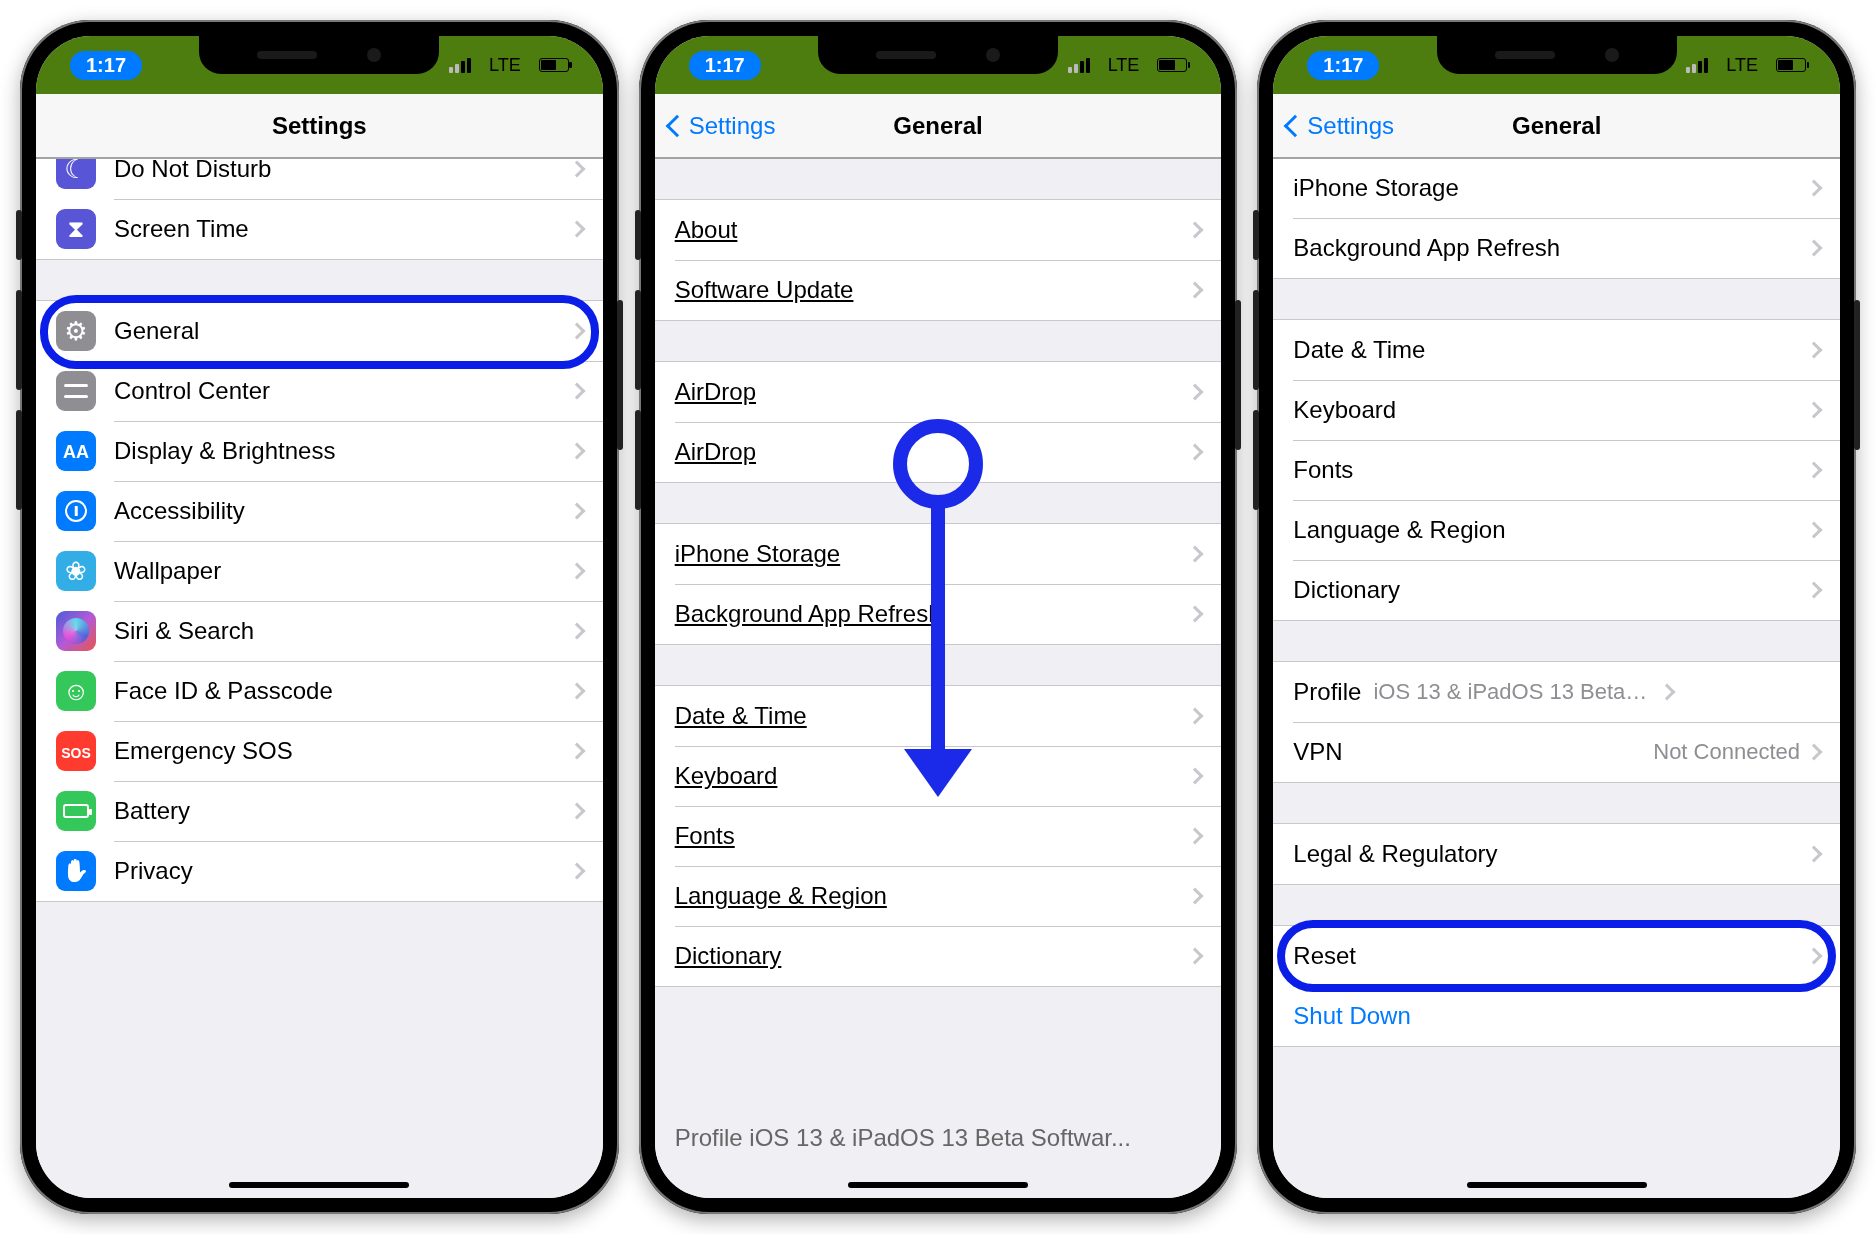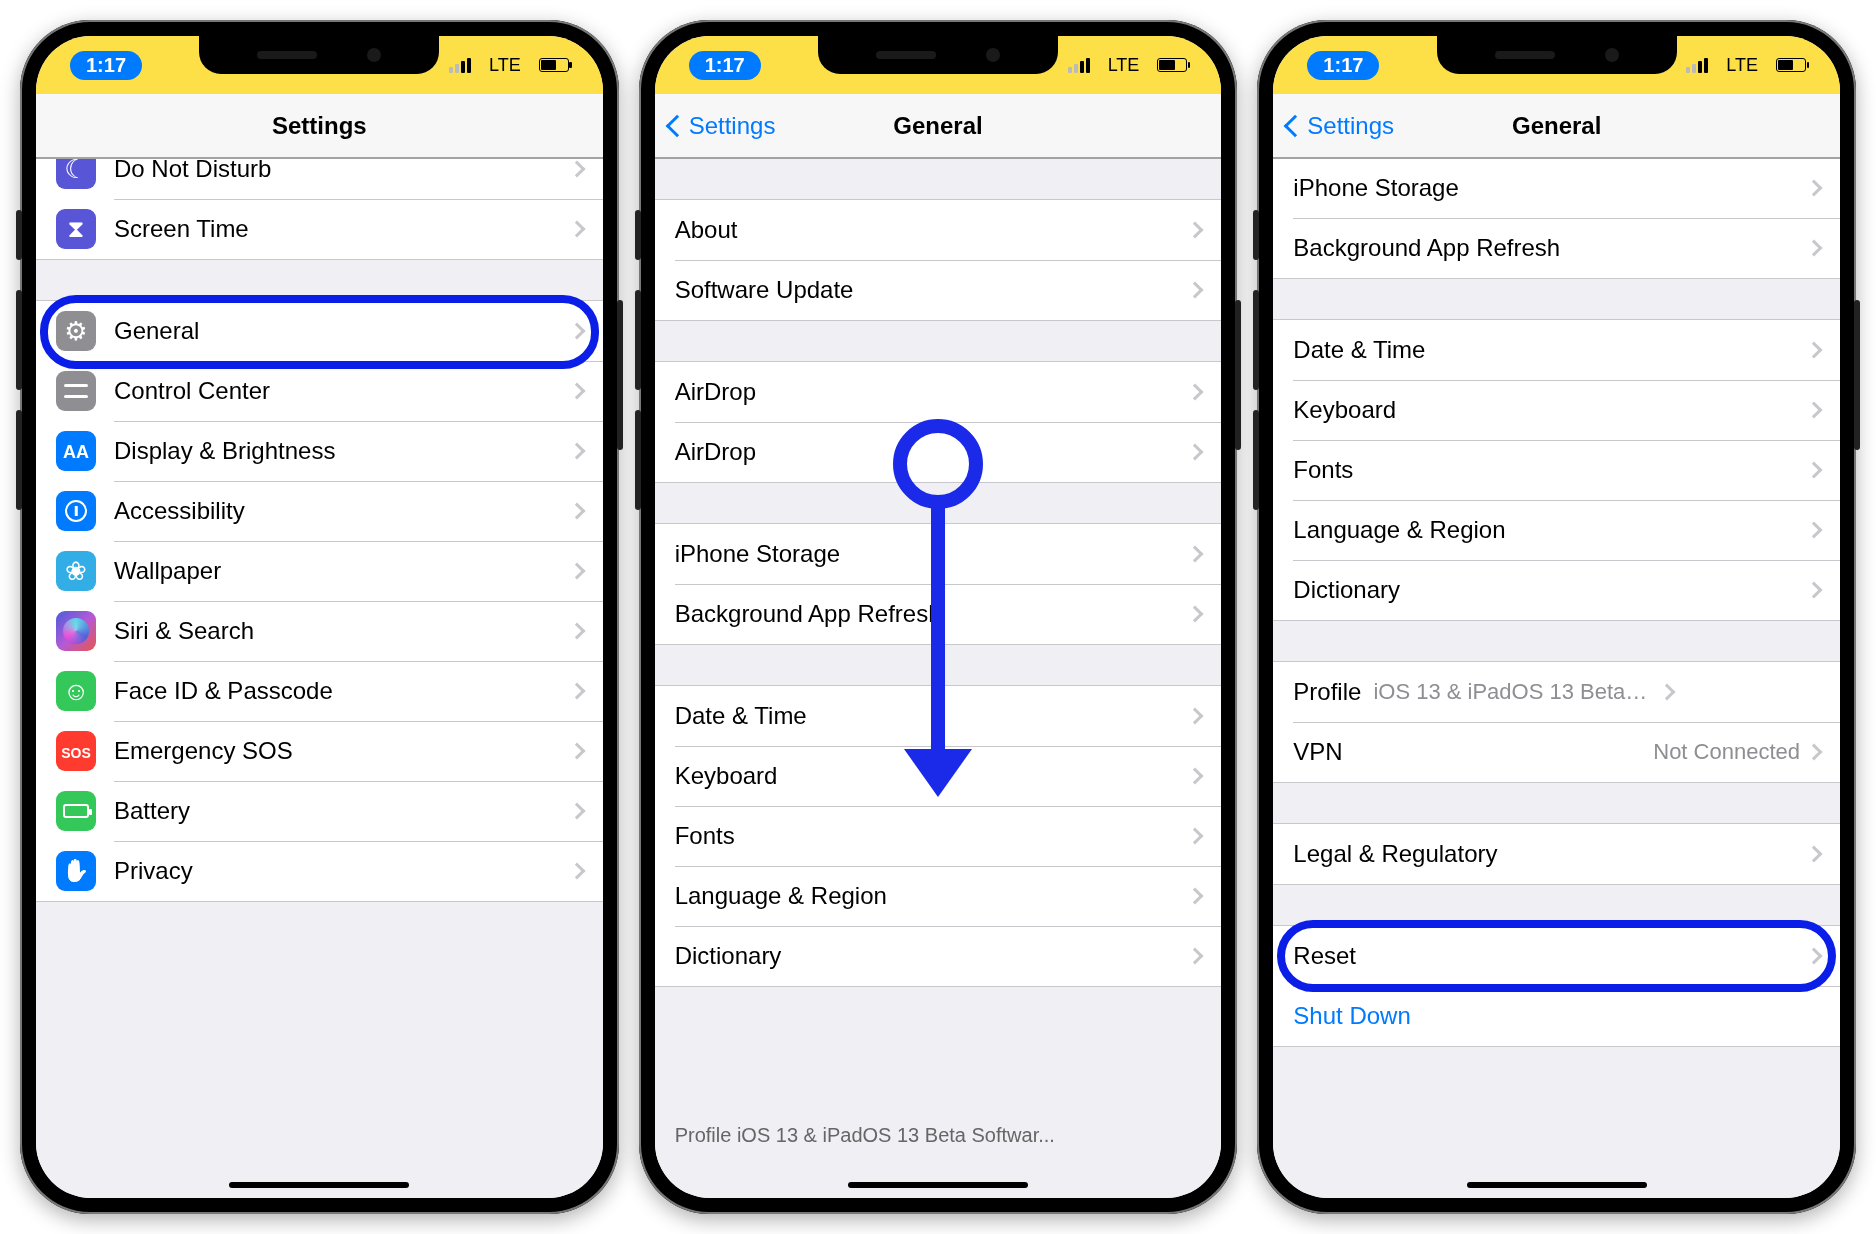--- a/index.html
+++ b/index.html
@@ -51,21 +51,21 @@
   .notch::before { content:""; width:60px; height:8px; background:#1a1a1a; border-radius:4px;}
   .notch::after { content:""; width:14px; height:14px; background:#1a1a1a; border-radius:50%;}
   .status-bar {
     height: 58px;
     display: flex;
     justify-content: space-between;
     align-items: center;
     padding: 0 34px 0 34px;
     font-size: 20px;
     font-weight: 600;
-    background: #fde047;
+    background: #4d7c0f;
     flex-shrink:0;
   }
   .time-pill {
     background: #007aff;
     color: #fff;
     padding: 3px 16px;
     border-radius: 20px;
     font-size: 20px;
     font-weight: 600;
   }
@@ -181,21 +181,21 @@
   .aa::before{content:"AA";font-size:18px;font-weight:700;}
   .person{width:22px;height:22px;border:2.5px solid #fff;border-radius:50%;position:relative;}
   .person::after{content:"";position:absolute;width:2.5px;height:10px;background:#fff;left:50%;top:50%;transform:translate(-50%,-50%);}
   .flower::before{content:"❀";font-size:26px;}
   .siri-orb{width:26px;height:26px;border-radius:50%;background:radial-gradient(circle,#fff3,#fff0 70%),conic-gradient(#5ad8e8,#4a5dd8,#e84ad8,#5ad8e8);}
   .face::before{content:"☺";font-size:26px;}
   .sos::before{content:"SOS";font-size:14px;font-weight:700;}
   .batt-ic{width:26px;height:14px;border:2px solid #fff;border-radius:3px;position:relative;}
   .batt-ic::after{content:"";position:absolute;right:-5px;top:3px;width:3px;height:6px;background:#fff;border-radius:1px;}
   .hand::before{content:"✋";font-size:22px;filter:grayscale(1) brightness(5);}
-  .cutoff-fade{position:absolute;left:0;right:0;bottom:44px;height:30px;font-size:20px;color:#666;padding:0 20px;overflow:hidden;}
+  .cutoff-fade{position:absolute;left:0;right:0;bottom:44px;height:30px;font-size:24px;color:#666;padding:0 20px;overflow:hidden;}
 </style>
 </head>
 <body>
 
 <div class="phone">
   <div class="side-btn sb-left1"></div>
     <div class="side-btn sb-left2"></div>
     <div class="side-btn sb-left3"></div>
     <div class="side-btn sb-right"></div>
   <div class="screen">
@@ -336,21 +336,21 @@
           </div>
       </div>
     </div>
     <div class="nav-bar">
       <div class="nav-back">
         <span class="chevron-left"></span>
         <span>Settings</span>
       </div>
       <div class="nav-title">General</div>
     </div>
-    <div class="content" style="padding-top:40px;">
+    <div class="content" style="padding-top:40px;text-decoration:underline;">
       <div class="group">
         <div class="row">
             <div class="row-label">About</div>
             <div class="chevron-right"></div>
           </div>
         <div class="row">
             <div class="row-label">Software Update</div>
             <div class="chevron-right"></div>
           </div>
       </div>

